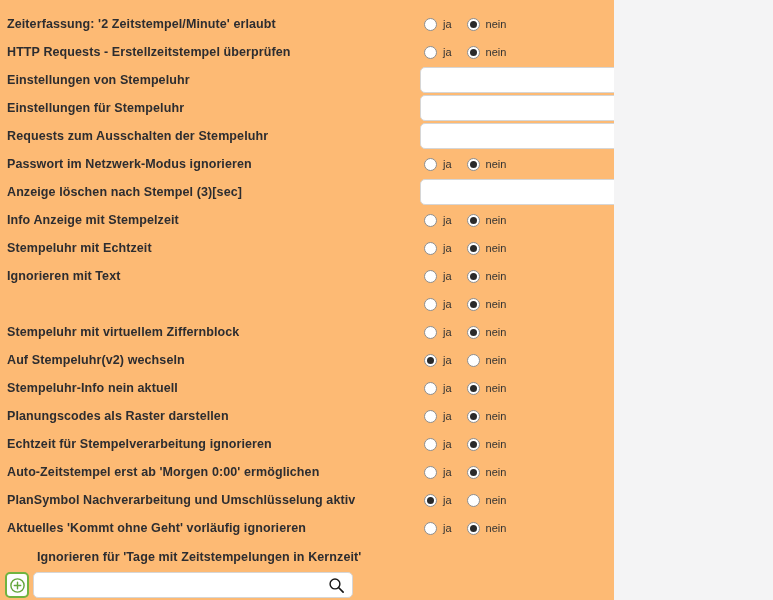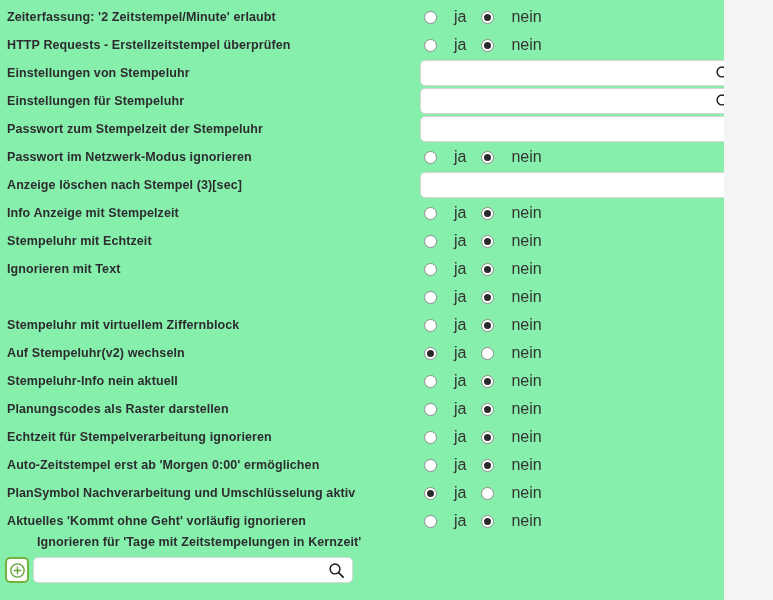--- a/index.html
+++ b/index.html
@@ -1,52 +1,52 @@
 <!DOCTYPE html>
 <html><head>
 <meta charset="utf-8">
 <style>
   html,body{margin:0;padding:0;background:#f4f4f5;}
   .app{
-    position:relative;width:724px;height:600px;background:#86efac;
+    position:relative;width:614px;height:600px;background:#fdba74;
     font-family:"Liberation Sans",sans-serif;box-sizing:border-box;
-    padding-top:3px;overflow:hidden;
+    padding-top:10px;overflow:hidden;
   }
   .row{position:relative;height:28px;}
   .row-label{
     position:absolute;left:7px;top:50%;transform:translateY(-50%);
     font-size:12.5px;font-weight:700;color:#2d2d30;letter-spacing:.1px;white-space:nowrap;
   }
   .controls{position:absolute;left:421px;top:0;height:100%;display:flex;align-items:center;}
   .radio-group{display:flex;align-items:center;gap:15px;margin-left:3px;}
   .radio{display:inline-flex;align-items:center;gap:6px;cursor:pointer;}
   .rb{
     width:13px;height:13px;border:1px solid #8e8e8e;border-radius:50%;
     background:#fff;display:inline-flex;align-items:center;justify-content:center;
     box-sizing:border-box;flex:none;
   }
   .rb .dot{width:7px;height:7px;border-radius:50%;background:#2a2a2a;}
-  .rtext{font-size:16px;font-weight:500;color:#333;margin-left:11px;}
+  .rtext{font-size:11px;font-weight:500;color:#333;}
   .input{
     position:absolute;left:420px;top:1px;width:320px;height:26px;
     background:#fff;border:1px solid #d6d6d6;border-radius:5px;box-sizing:border-box;
     display:flex;align-items:center;padding:0 7px;font-size:12px;color:#333;
   }
   .input .val{flex:1;}
   .input.number .val{text-align:right;padding-right:1px;}
   .input .mag{margin-left:auto;flex:none;display:block;cursor:pointer;}
   .hg-btn{
     position:absolute;left:746px;top:1px;width:23px;height:26px;
     background:#fbfbfb;border:2px solid #7d7d7d;border-radius:6px;
     display:flex;align-items:center;justify-content:center;padding:0;cursor:pointer;
     box-sizing:border-box;
   }
   .footer{position:relative;}
   .footer-label{
-    margin:0 0 0 37px;font-size:12.5px;font-weight:700;color:#2d2d30;
+    margin:8px 0 0 37px;font-size:12.5px;font-weight:700;color:#2d2d30;
     letter-spacing:.1px;white-space:nowrap;
   }
   .footer-row{position:relative;height:28px;margin-top:7px;}
   .add-btn{
     position:absolute;left:5px;top:1px;width:24px;height:26px;
     background:#fdfdfd;border:2px solid #71b33f;border-radius:5px;
     display:flex;align-items:center;justify-content:center;padding:0;cursor:pointer;
     box-sizing:border-box;
   }
   .footer-row .input{left:33px;width:320px;}
@@ -105,21 +105,21 @@
         <span class="row-label">Einstellungen für Stempeluhr</span>
         <div class="input search">
           <span class="val"></span>
           <svg class="mag" width="17" height="17" viewBox="0 0 18 18">
             <circle cx="7.4" cy="7.4" r="5.2" fill="none" stroke="#161616" stroke-width="1.5"></circle>
             <line x1="11.4" y1="11.4" x2="16" y2="16" stroke="#161616" stroke-width="1.8" stroke-linecap="round"></line>
           </svg>
         </div>
       </div>
       <div class="row">
-        <span class="row-label">Passwort zum Stempelzeit der Stempeluhr</span>
+        <span class="row-label">Requests zum Ausschalten der Stempeluhr</span>
         <div class="input text">
           <span class="val"></span>
         </div>
       </div>
       <div class="row">
         <span class="row-label">Passwort im Netzwerk-Modus ignorieren</span>
         <span class="radio-group controls">
           <span class="radio">
             <span class="rb"></span>
             <span class="rtext">ja</span>

